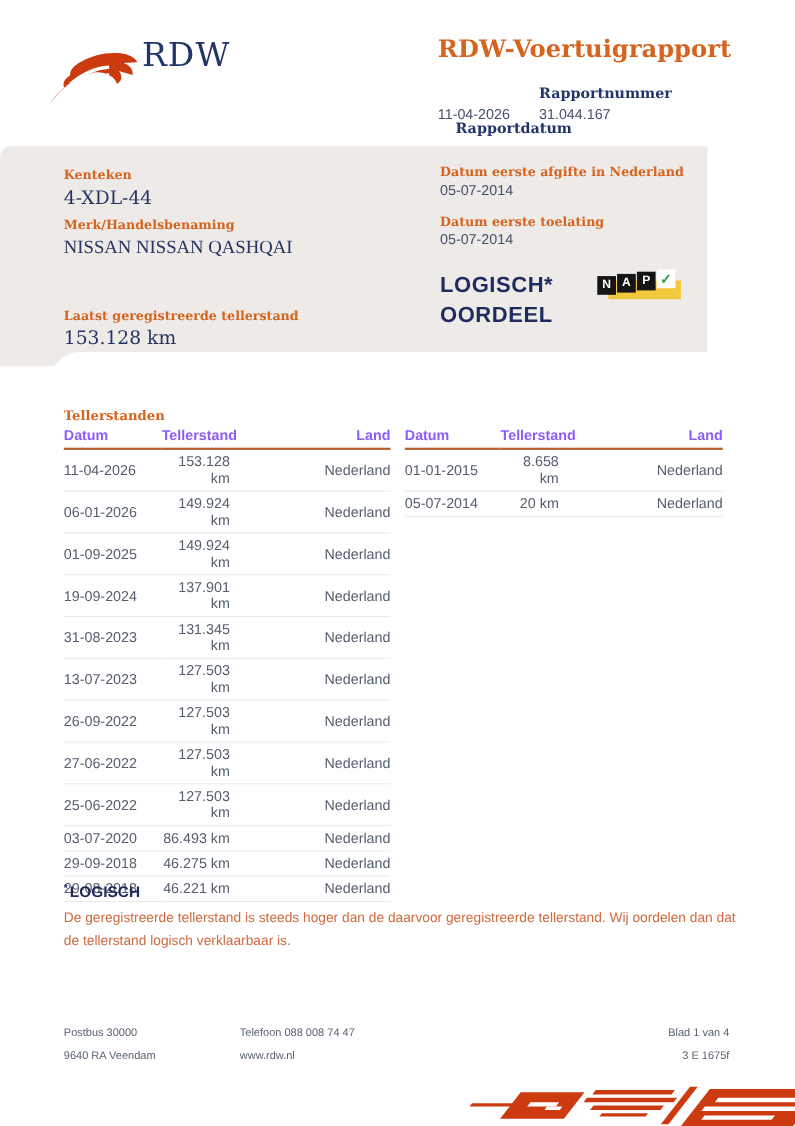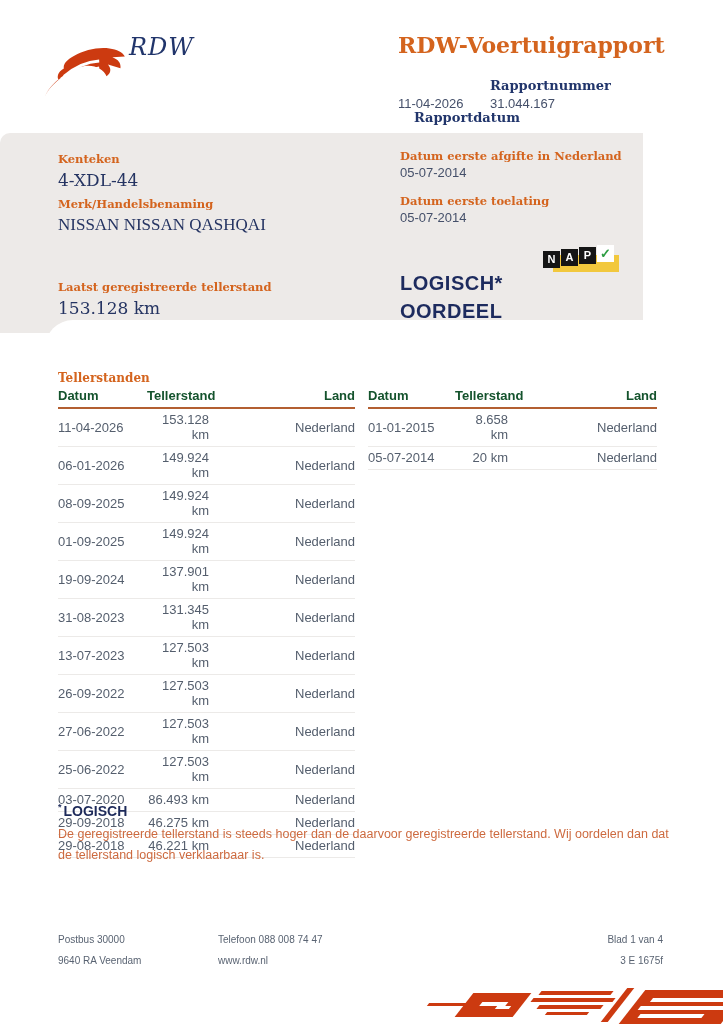--- a/index.html
+++ b/index.html
@@ -6,23 +6,22 @@
   body{
     width:723px;height:1024px;position:relative;overflow:hidden;
     background:#ffffff;
     font-family:"Liberation Sans",sans-serif;
     -webkit-font-smoothing:antialiased;
   }
   .abs{position:absolute;}
   
   .logo-text{
     left:129px;top:33px;
-    font-family:"DejaVu Serif",serif;font-size:24px;letter-spacing:1px;
+    font-family:"DejaVu Serif",serif;font-size:30px;letter-spacing:1px;
     color:var(--navy,#21356b);
-    font-style:italic;
   }
   .report-title{
     left:398px;top:32px;
     font-family:"DejaVu Serif",serif;font-weight:bold;font-size:22px;
     color:var(--accent,#d4641e);
   }
   .hdr-label{
     font-family:"DejaVu Serif",serif;font-weight:bold;font-size:13px;
     color:var(--navy,#21356b);
   }
@@ -42,39 +41,38 @@
     color:var(--accent,#d4641e);
   }
   .field-big{
     font-family:"DejaVu Serif",serif;font-size:17px;line-height:30px;
     color:#253462;
   }
   .field-small{font-size:13px;color:#45506a;}
   .verdict{
     font-size:20px;font-weight:bold;letter-spacing:.5px;line-height:28px;
     color:#1d2b5e;
-    margin-top:24px;
   }
   
   .nap{left:543px;top:245px;width:82px;height:40px;}
   .nap-shadow{position:absolute;left:10px;top:10px;width:66px;height:17px;background:var(--nap-yellow,#f2c83d);}
   .nap-tile{
     position:absolute;width:17px;height:17px;background:#151515;
     color:#ffffff;font-weight:bold;font-size:11px;line-height:17px;text-align:center;
   }
   .nap-tile.check{background:#ffffff;color:var(--nap-green,#2f9e44);font-size:13px;}
   
   .section-title{
     left:58px;top:371px;
     font-family:"DejaVu Serif",serif;font-weight:bold;font-size:12px;
     color:var(--accent,#d4641e);
   }
   table.meter{border-collapse:collapse;table-layout:fixed;}
   table.meter th{
-    text-align:left;font-size:13px;font-weight:bold;color:#14532d;
+    text-align:left;font-size:13px;font-weight:bold;color:#8b5cf6;
     padding:3px 0 4px;border-bottom:2px solid #b35f31;
   }
   table.meter td{
     font-size:13px;color:var(--cell,#545e6d);
     padding:3.2px 0 3.8px;border-bottom:1px solid var(--rule,#eceae8);
   }
   table.meter th.land, table.meter td.land{text-align:right;}
   table.meter td.tellerstand{text-align:right;}
   #left-table{left:58px;top:385px;width:297px;}
   #left-table .c-datum{width:89px;}
@@ -160,25 +158,20 @@
     </tr>
   </thead>
   <tbody id="left-tbody">
       <tr>
         <td class="datum">11-04-2026</td>
         <td class="tellerstand">153.128 km</td>
         <td class="land">Nederland</td>
       </tr>
       <tr>
         <td class="datum">06-01-2026</td>
-        <td class="tellerstand">149.924 km</td>
-        <td class="land">Nederland</td>
-      </tr>
-      <tr>
-        <td class="datum">08-09-2025</td>
         <td class="tellerstand">149.924 km</td>
         <td class="land">Nederland</td>
       </tr>
       <tr>
         <td class="datum">01-09-2025</td>
         <td class="tellerstand">149.924 km</td>
         <td class="land">Nederland</td>
       </tr>
       <tr>
         <td class="datum">19-09-2024</td>

